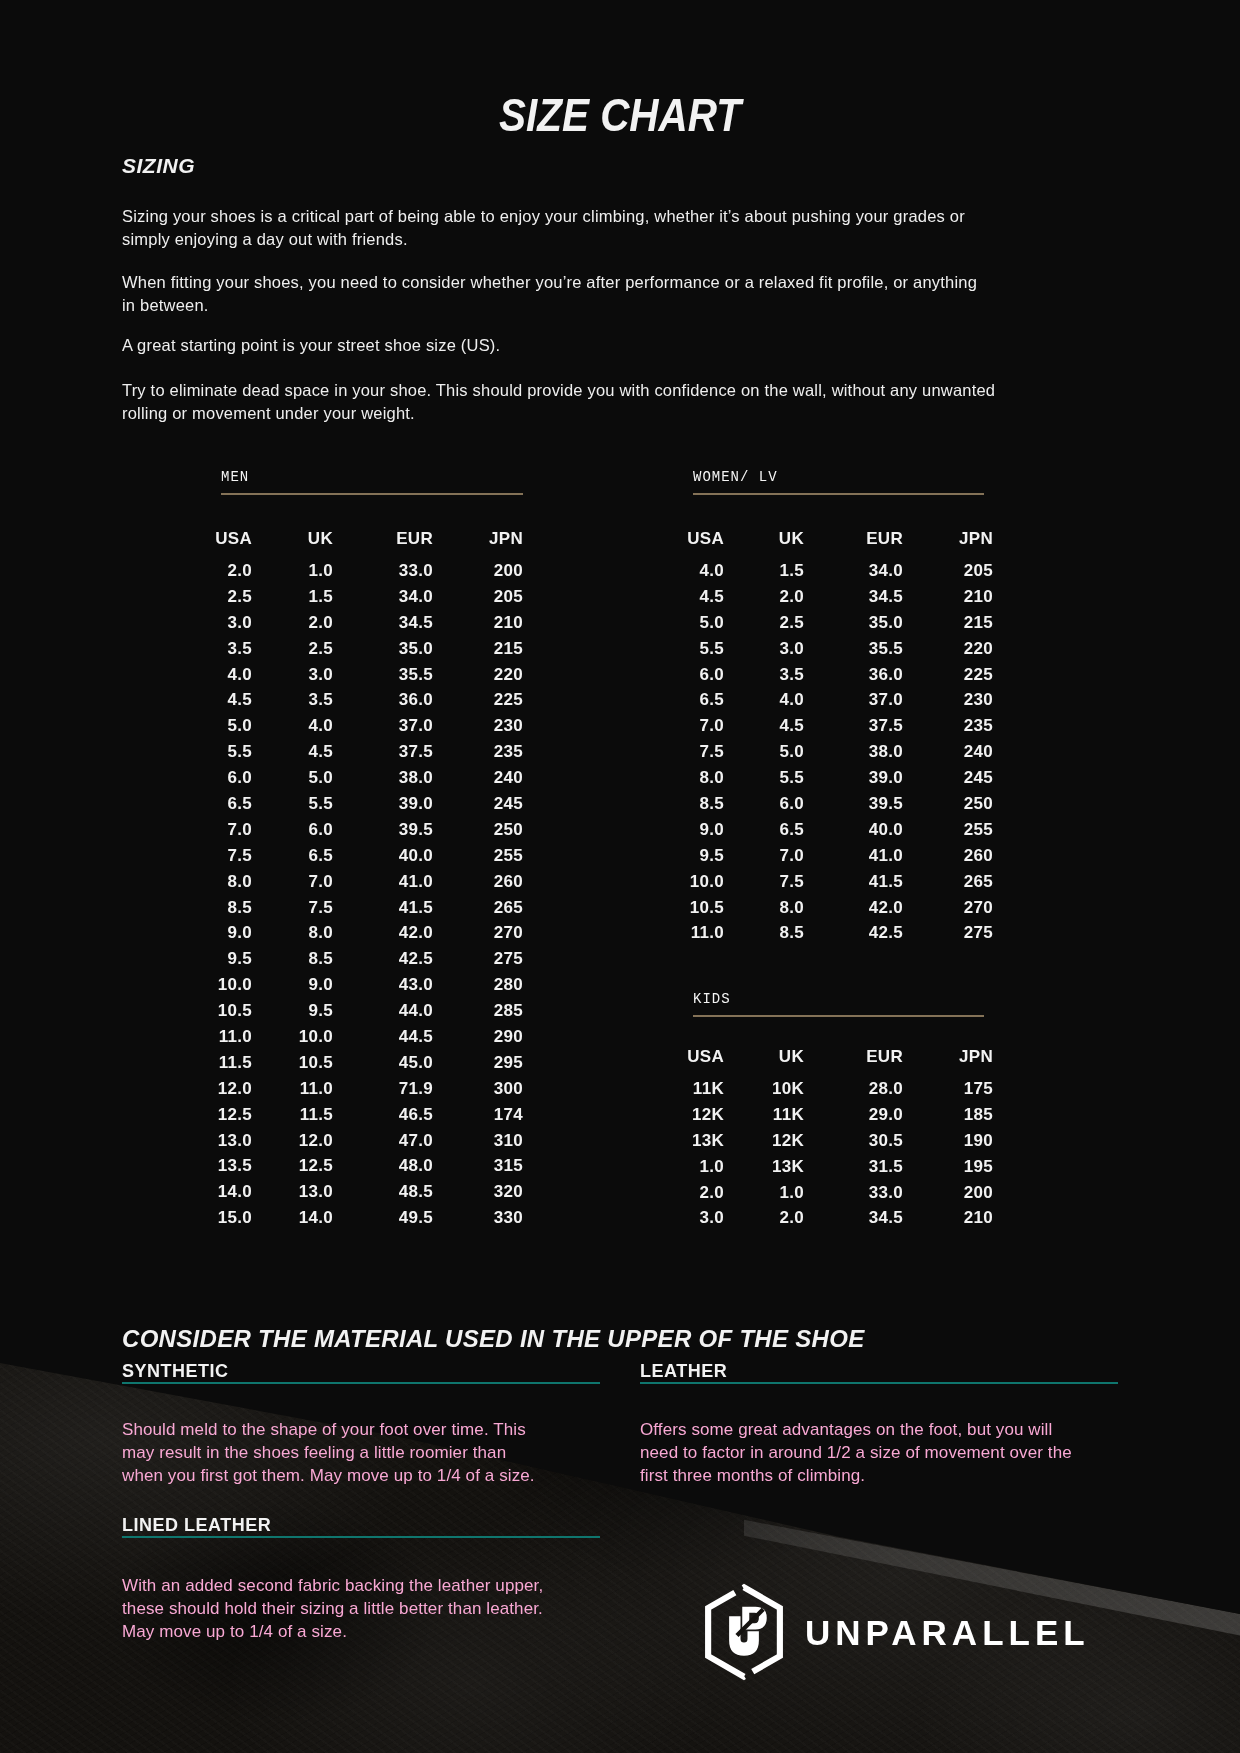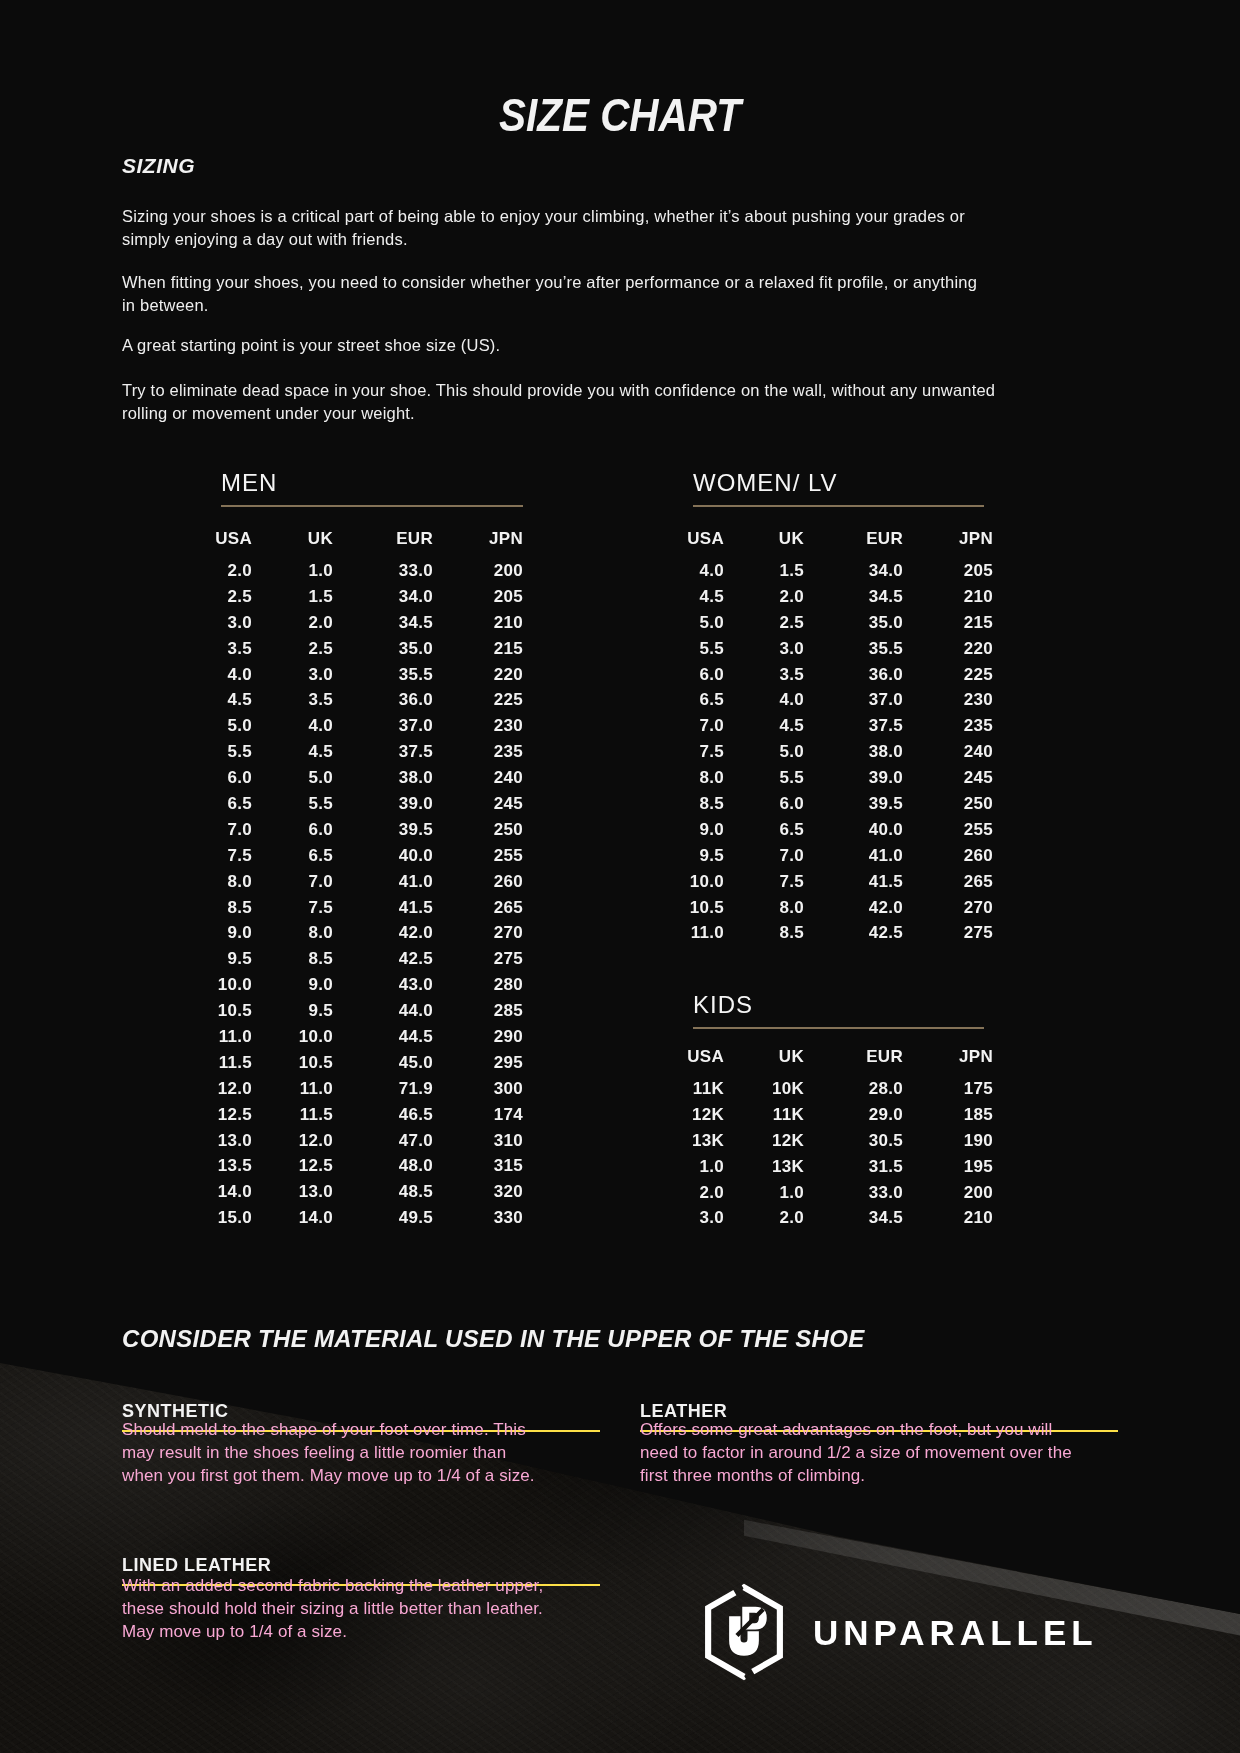--- a/index.html
+++ b/index.html
@@ -41,22 +41,22 @@
   }
   .para{
     position:absolute;left:122px;width:1000px;
     font-size:16.5px;line-height:23px;letter-spacing:.2px;color:#efefef;
     white-space:pre-line;
   }
   .p1{top:188px}.p2{top:254px}.p3{top:317px}.p4{top:362px}
   
   .table-heading{
     position:absolute;
-    font-size:24px;font-weight:400;letter-spacing:1px;color:#f5f5f5;
-    padding-bottom:8px;border-bottom:2px solid #847257;
+    font-size:14px;font-weight:400;letter-spacing:1px;color:#f5f5f5;
+    padding-bottom:8px;border-bottom:2px solid #847257;font-family:Liberation Mono, monospace;
   }
   .men-heading{left:221px;top:469px;width:302px;}
   .women-heading{left:693px;top:469px;width:291px;}
   .kids-heading{left:693px;top:991px;width:291px;}
   .sizes-table{
     position:absolute;display:grid;
     font-size:17px;font-weight:700;letter-spacing:.3px;color:#f2f2f2;
   }
   .t-men{left:196px;top:526px;grid-template-columns:56px 81px 100px 90px;}
   .t-women{left:667px;top:526px;grid-template-columns:57px 80px 99px 90px;}
@@ -64,37 +64,37 @@
   .sizes-table .th{height:32px;line-height:26px;text-align:right;}
   .sizes-table .td{height:25.9px;line-height:25.9px;text-align:right;}
   
   .materials-heading{
     position:absolute;left:122px;top:1305px;
     font-size:24px;font-weight:700;font-style:italic;letter-spacing:.3px;
   }
   .mat-col-heading{
     position:absolute;width:478px;
     font-size:18px;font-weight:700;letter-spacing:.5px;
-    padding-bottom:8px;border-bottom:2px solid #fde047;margin-top:40px;
+    border-bottom:2px solid #0f766e;
   }
   .synthetic-heading{left:122px;top:1361px;}
   .leather-heading{left:640px;top:1361px;}
   .lined-heading{left:122px;top:1515px;}
   .mat-body{
     position:absolute;width:490px;
     font-size:17px;line-height:23px;letter-spacing:.1px;color:#f9a8d4;
     white-space:pre-line;
   }
   .synthetic-body{left:122px;top:1401px;}
   .leather-body{left:640px;top:1401px;}
   .lined-body{left:122px;top:1557px;}
   
   .logo{
     position:absolute;left:700px;top:1583px;height:98px;
-    display:flex;align-items:center;gap:25px;
+    display:flex;align-items:center;gap:17px;
   }
   .logo svg{display:block;}
   .brand-name{
     font-size:35px;font-weight:700;letter-spacing:5px;color:#fff;
     padding-top:2px;
   }
 </style>
 </head>
 <body>
 

